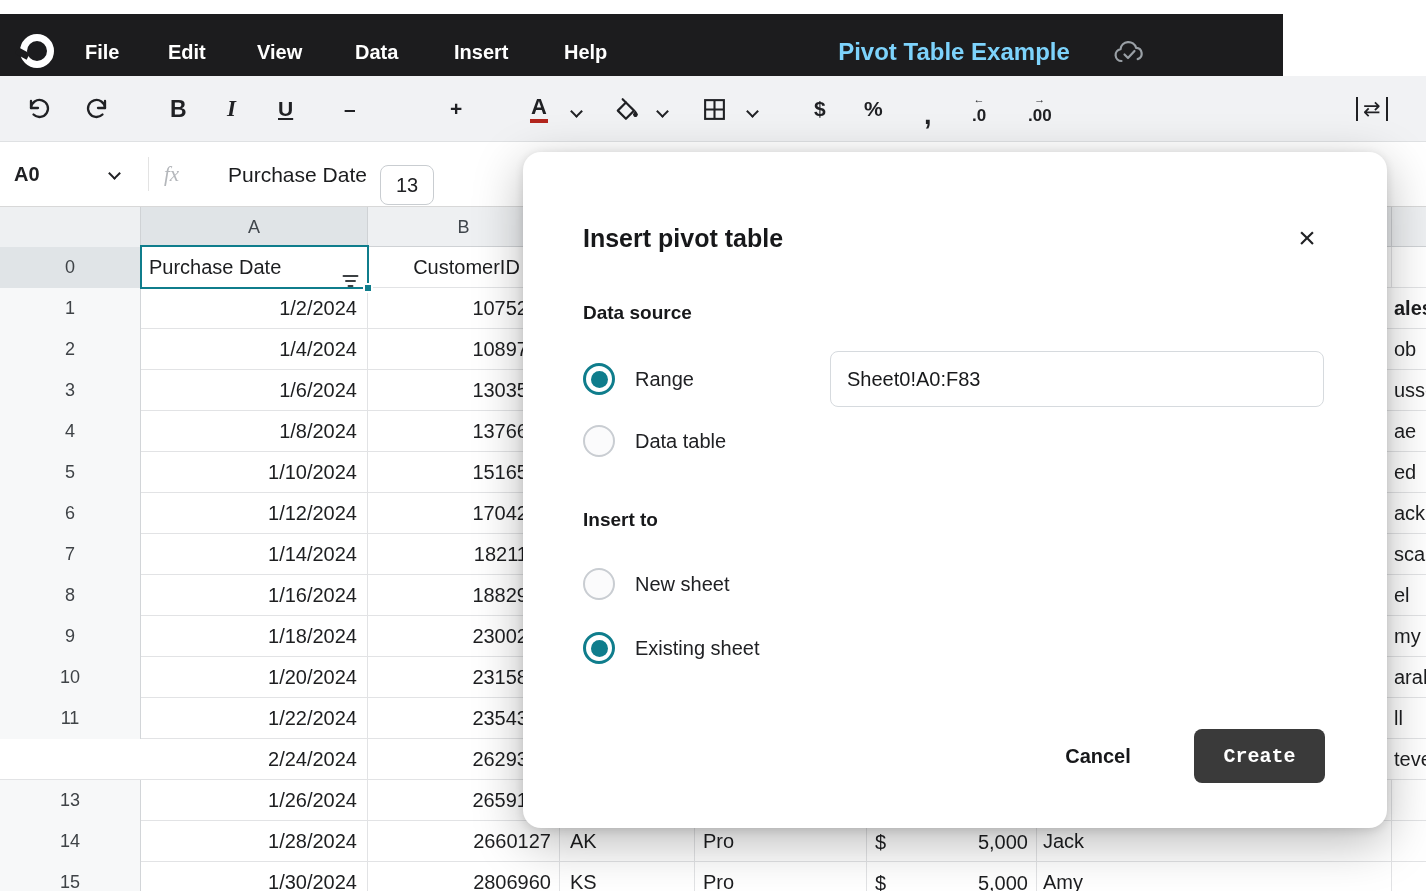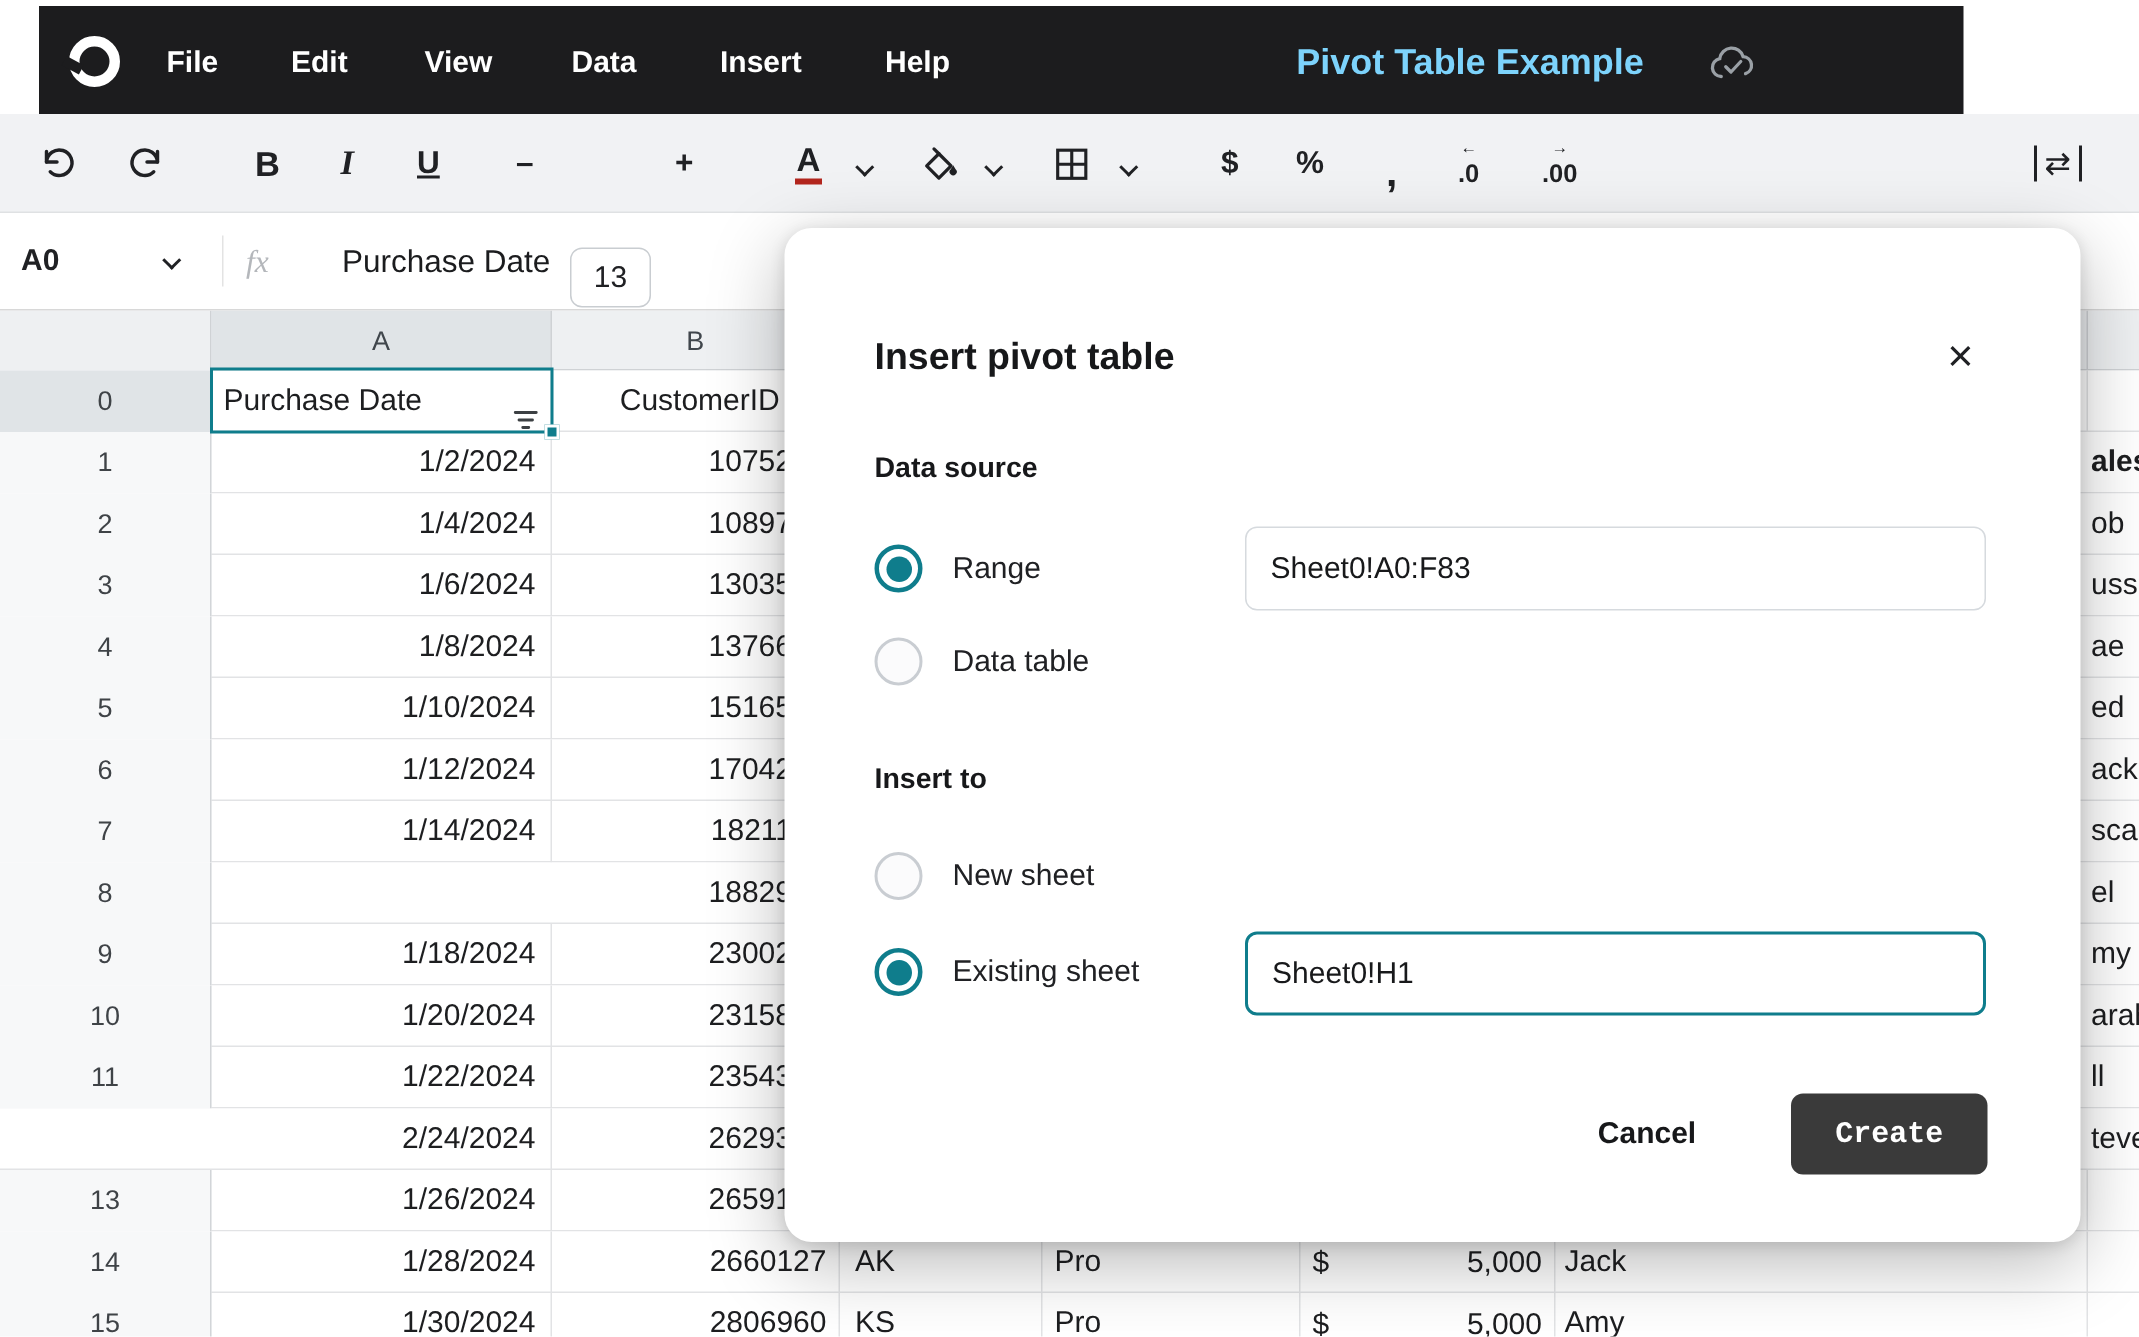--- a/index.html
+++ b/index.html
@@ -7,21 +7,21 @@
     --create-btn-bg:#3a3a3a; --grid-line:#e2e3e5; --header-bg:#eef0f2;
     --selected-header-bg:#e0e4e7; --underline-red:#b3261e;
   }
   *{box-sizing:border-box;}
   html,body{margin:0;padding:0;}
   body{
     width:1426px;height:891px;overflow:hidden;position:relative;background:#fff;
     font-family:"Liberation Sans","DejaVu Sans",sans-serif;color:#1d1e20;
   }
   
-  .menubar{position:absolute;top:4px;left:0;width:1283px;height:76px;background:var(--menubar-bg);z-index:6;margin-left:26px;}
+  .menubar{position:absolute;top:14px;left:0;width:1283px;height:76px;background:var(--menubar-bg);z-index:6;}
   .menu-item{position:absolute;top:0;height:76px;line-height:76px;font-size:20px;font-weight:600;color:#fff;cursor:default;}
   .logo{position:absolute;left:16px;top:16px;width:44px;height:44px;}
   .logo-ring{position:absolute;left:4px;top:4px;width:34px;height:34px;border:7px solid #fff;border-radius:50%;}
   .logo-notch{position:absolute;left:0px;top:20px;width:13px;height:7px;background:var(--menubar-bg);transform:rotate(28deg);}
   .doc-title{position:absolute;left:954px;top:0;transform:translateX(-50%);height:76px;line-height:76px;font-size:24px;font-weight:700;color:#7dd3fc;white-space:nowrap;}
   .cloud{position:absolute;left:1112px;top:26px;}
   
   .toolbar{position:absolute;top:76px;left:0;width:1426px;height:66px;background:var(--toolbar-bg);border-bottom:1px solid #dfe1e3;z-index:6;}
   .tb{position:absolute;top:0;height:66px;display:flex;align-items:center;color:#202124;font-size:21px;}
   .tb.glyph{font-weight:600;}
@@ -245,20 +245,21 @@
         <div class="cell cg">ack</div>
       </div>
       <div class="grow" style="top: 327px;">
         <div class="cell num">7</div>
         <div class="cell ca">1/14/2024</div>
         <div class="cell cb cut">18211</div>
         <div class="cell cg">scar</div>
       </div>
       <div class="grow" style="top: 368px;">
         <div class="cell num">8</div>
+        <div class="cell ca">1/16/2024</div>
         <div class="cell cb cut">18829</div>
         <div class="cell cg">el</div>
       </div>
       <div class="grow" style="top: 409px;">
         <div class="cell num">9</div>
         <div class="cell ca">1/18/2024</div>
         <div class="cell cb cut">23002</div>
         <div class="cell cg">my</div>
       </div>
       <div class="grow" style="top: 450px;">
@@ -334,17 +335,16 @@
 
   <div class="mrow" style="top:416px">
     <span class="rad off"></span>
     <span class="rlabel">New sheet</span>
   </div>
 
   <div class="mrow" style="top:480px">
     <span class="rad on"></span>
     <span class="rlabel">Existing sheet</span>
   </div>
-  <input class="minput focus" style="top: 469px;" value="Sheet0!H1">
 
   <button class="m-cancel">Cancel</button>
   <button class="m-create">Create</button>
 </div>
 
 </body></html>

